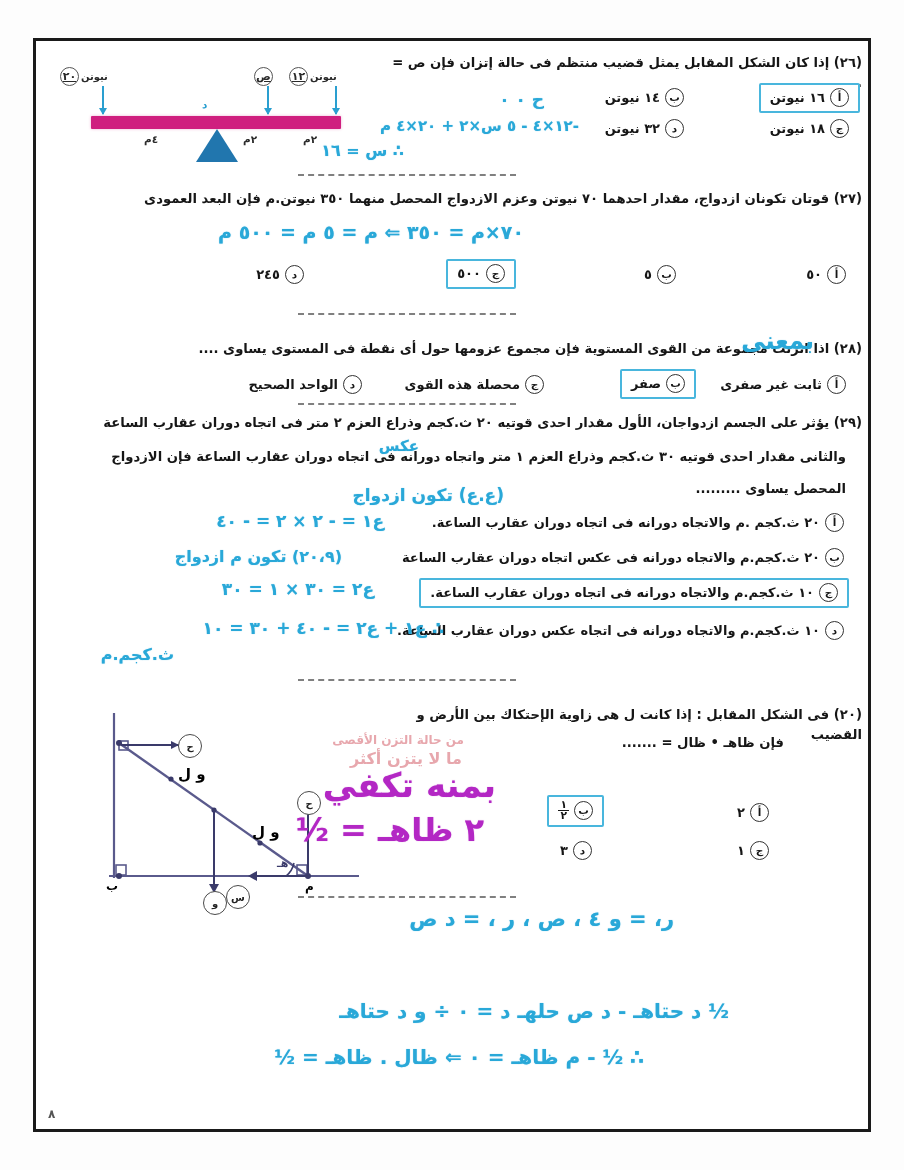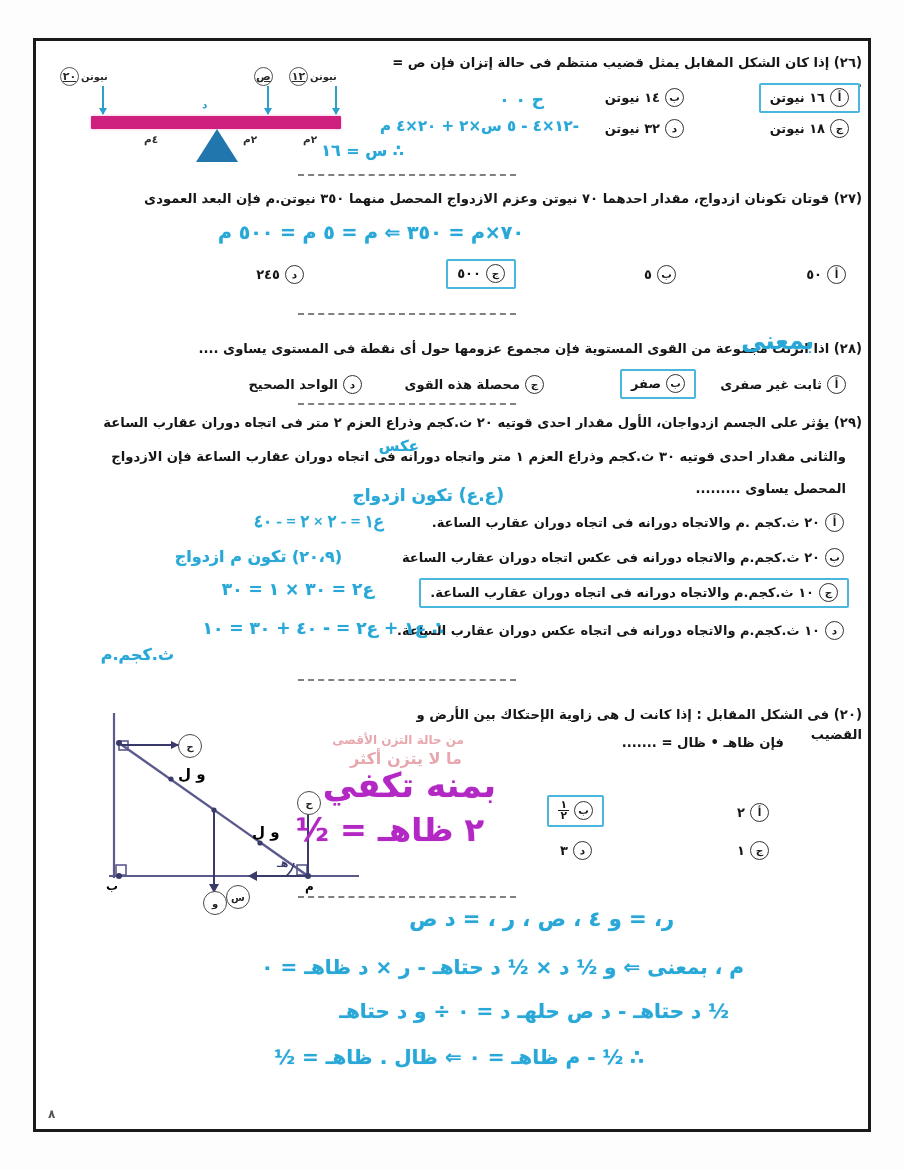--- a/index.html
+++ b/index.html
@@ -241,21 +241,21 @@
         <span class="marker">ج</span>
         <span>١٠ ث.كجم.م والاتجاه دورانه فى اتجاه دوران عقارب الساعة.</span>
       </div>
       <div class="opt" style="right:30px;top:208px;">
         <span class="marker">د</span>
         <span>١٠ ث.كجم.م والاتجاه دورانه فى اتجاه عكس دوران عقارب الساعة.</span>
       </div>
 
       <div class="hand blue" style="right:455px;top:24px;font-size:15px;">عكس</div>
       <div class="hand blue" style="right:370px;top:72px;font-size:17px;">(ع.ع) تكون ازدواج</div>
-      <div class="hand blue" style="right:490px;top:98px;font-size:17px;font-family:Liberation Serif, serif;">ع١ = - ٢ × ٢ = - ٤٠</div>
+      <div class="hand blue" style="right:490px;top:98px;font-size:17px;">ع١ = - ٢ × ٢ = - ٤٠</div>
       <div class="hand blue" style="right:532px;top:134px;font-size:16px;">(٢٠،٩) تكون م ازدواج</div>
       <div class="hand blue" style="right:500px;top:166px;font-size:17px;">ع٢ = ٣٠ × ١ = ٣٠</div>
       <div class="hand blue" style="right:430px;top:205px;font-size:17px;">∴ ع١ + ع٢ = - ٤٠ + ٣٠ = ١٠</div>
       <div class="hand blue" style="right:700px;top:232px;font-size:16px;">ث.كجم.م</div>
     </div>
 
     <div class="sep" style="left:262px;top:638px;width:218px;"></div>
 
     <div class="q" style="left:0;top:652px;width:838px;height:215px;">
       <div class="qtext" style="position:absolute;right:12px;top:12px;width:500px;">
@@ -337,20 +337,19 @@
       <div class="hand red" style="right:412px;top:56px;font-size:16px;">ما لا يتزن أكثر</div>
 
       <div class="hand purple" style="right:378px;top:72px;font-size:34px;">بمنه تكفي</div>
       <div class="hand purple" style="right:390px;top:118px;font-size:32px;">٢ ظاهـ = ½</div>
     </div>
 
     <div class="sep" style="left:262px;top:855px;width:218px;"></div>
 
     <div class="q" style="left:0;top:866px;width:838px;height:200px;">
       <div class="hand blue" style="right:200px;top:0px;font-size:21px;letter-spacing:1px;">ر، = و          ٤ ، ص ، ر ، = د ص</div>
-      <div class="hand blue" style="right:130px;top:48px;font-size:20px;letter-spacing:.5px;">م ، بمعنى ⇐ و ½ د × ½ د حتاهـ - ر × د ظاهـ = ٠</div>
       <div class="hand blue" style="right:145px;top:92px;font-size:20px;letter-spacing:.5px;">½ د حتاهـ - د ص حلهـ د = ٠  ÷  و د حتاهـ</div>
       <div class="hand blue" style="right:230px;top:138px;font-size:20px;letter-spacing:.5px;">∴ ½ - م ظاهـ = ٠  ⇐  ظال . ظاهـ = ½</div>
     </div>
 
     <div class="pagenum">٨</div>
   </div>
 </div>
 
 </body></html>

